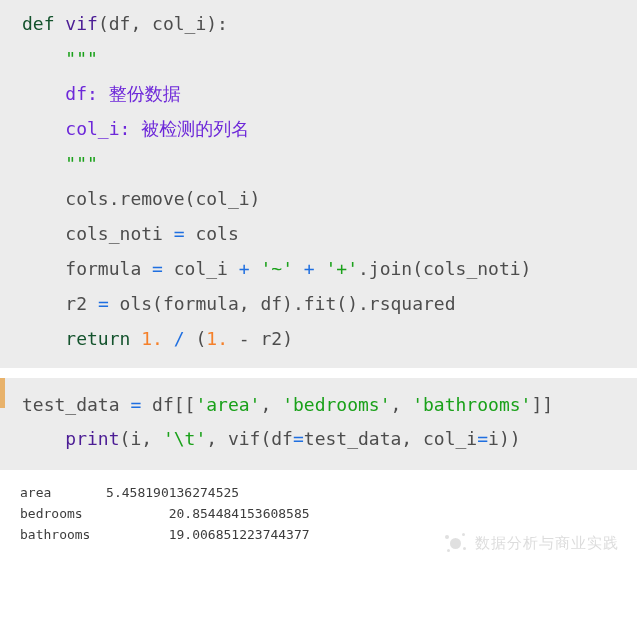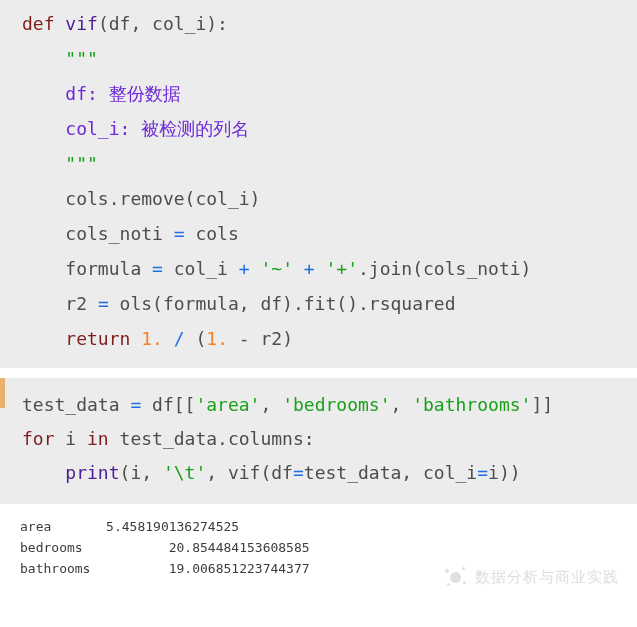--- a/index.html
+++ b/index.html
@@ -48,21 +48,21 @@
     line-height: 35px;
     white-space: pre;
     color: #4d4d4d;
     padding-left: 22px;
   }
   .code-line.sm {
     line-height: 34px;
   }
 
   
-  .t-kw      { color: #7f1d1d; }   
+  .t-kw      { color: #14532d; }   
   .t-fn      { color: #4c1d95; }   
   .t-str     { color: #1aa11a; }   
   .t-op      { color: #1f6fe0; }   
   .t-num     { color: #f5802a; }   
   .t-plain   { color: #4d4d4d; }   
   .t-cmt     { color: #6d28d9; }   
 
   
   .output-pane {
     background: #ffffff;
@@ -129,21 +129,20 @@
       <div class="code-line"><span class="t-plain">    </span><span class="t-plain">cols.remove(col_i)</span></div>
       <div class="code-line"><span class="t-plain">    </span><span class="t-plain">cols_noti </span><span class="t-op">=</span><span class="t-plain"> cols</span></div>
       <div class="code-line"><span class="t-plain">    </span><span class="t-plain">formula </span><span class="t-op">=</span><span class="t-plain"> col_i </span><span class="t-op">+</span><span class="t-plain"> </span><span class="t-str">'~'</span><span class="t-plain"> </span><span class="t-op">+</span><span class="t-plain"> </span><span class="t-str">'+'</span><span class="t-plain">.join(cols_noti)</span></div>
       <div class="code-line"><span class="t-plain">    </span><span class="t-plain">r2 </span><span class="t-op">=</span><span class="t-plain"> ols(formula, df).fit().rsquared</span></div>
       <div class="code-line"><span class="t-plain">    </span><span class="t-kw">return</span><span class="t-plain"> </span><span class="t-num">1.</span><span class="t-plain"> </span><span class="t-op">/</span><span class="t-plain"> (</span><span class="t-num">1.</span><span class="t-plain"> - r2)</span></div>
     </div>
 
   <div class="code-block code-block-2" id="block2">
     <div class="accent-bar"></div>
   <div class="code-line sm"><span class="t-plain">test_data </span><span class="t-op">=</span><span class="t-plain"> df[[</span><span class="t-str">'area'</span><span class="t-plain">, </span><span class="t-str">'bedrooms'</span><span class="t-plain">, </span><span class="t-str">'bathrooms'</span><span class="t-plain">]]</span></div>
-      <div class="code-line sm"><span class="t-kw">for</span><span class="t-plain"> i </span><span class="t-kw">in</span><span class="t-plain"> test_data.columns:</span></div>
       <div class="code-line sm"><span class="t-plain">    </span><span class="t-fn">print</span><span class="t-plain">(i, </span><span class="t-str">'\t'</span><span class="t-plain">, vif(df</span><span class="t-op">=</span><span class="t-plain">test_data, col_i</span><span class="t-op">=</span><span class="t-plain">i))</span></div>
     </div>
 
   <div class="output-pane" id="outpane">
     <div class="out-row">area       5.458190136274525</div>
       <div class="out-row">bedrooms           20.854484153608585</div>
       <div class="out-row">bathrooms          19.006851223744377</div>
       <div class="watermark">
       <span class="wm-logo">
         <span class="dot d1"></span>

